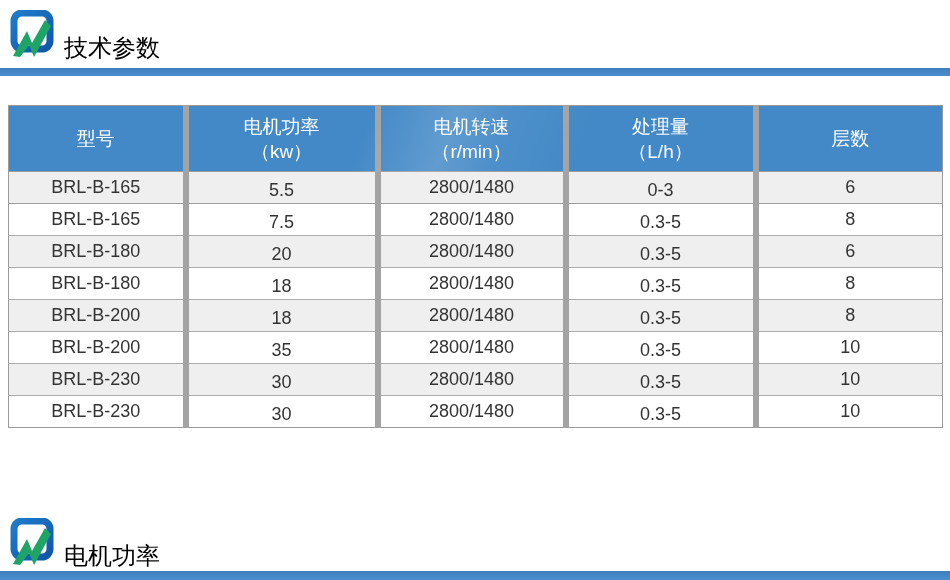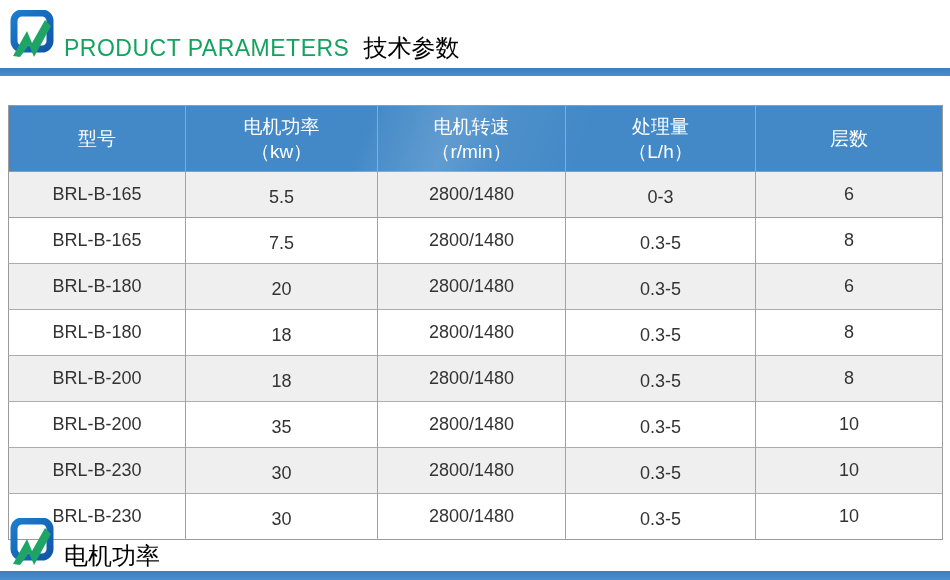--- a/index.html
+++ b/index.html
@@ -30,33 +30,33 @@
 
   #header-parameters { top: 10px; }
   #header-structure  { top: 518px; }
 
   
   .table-wrap { position: absolute; left: 8px; top: 105px; width: 934px; }
   table {
     border-collapse: collapse; table-layout: fixed; width: 934px;
     border: 1px solid #9B9B9B;
   }
-  th, td { border-left: 1px solid #a3a3a3; text-align: center; vertical-align: middle; }
+  th, td { border-left: 6px solid #a3a3a3; text-align: center; vertical-align: middle; }
   th:first-child, td:first-child { border-left: none; }
   thead th {
     height: 66px;
     background: #4389C7;
     color: #ffffff;
     font-weight: 400;
     font-size: 19px;
     line-height: 25px;
     border-bottom: 1px solid #9B9B9B;
   }
   tbody td {
-    height: 46px;
+    height: 32px;
     font-size: 18px;
     color: #333333;
     background: #ffffff;
     border-top: 1px solid #ACACAC;
   }
   tbody tr:first-child td { border-top: none; }
   tbody tr:nth-child(odd) td { background: #EFEFEF; }
   tbody tr:first-child td { border-bottom: 1px solid #9e9e9e; }
   .cv { display: inline-block; }
   .off { position: relative; top: 3px; }   
@@ -80,21 +80,20 @@
     <defs>
       <linearGradient id="lg1" x1="0" y1="0" x2="1" y2="1">
         <stop offset="0" stop-color="#1E7CCB"></stop>
           <stop offset="1" stop-color="#1156A8"></stop>
       </linearGradient>
     </defs>
     <rect x="4" y="3" width="36" height="36" rx="8" fill="none" stroke="url(#lg1)" stroke-width="7"></rect>
     <path d="M3,46 L17,21 L22,33 L35,10 L41,16 L24,47 L19,35 L10,47 Z" fill="#1EA566"></path>
   </svg>
   <div class="section-title">
-    <span class="title-en">PRODUCT PARAMETERS</span>
     <span class="title-zh">技术参数</span>
   </div>
 </div>
 <div class="divider" id="divider-top"></div>
 
 <div class="table-wrap">
   <table>
     <colgroup>
       <col style="width:177px">
         <col style="width:192px">

